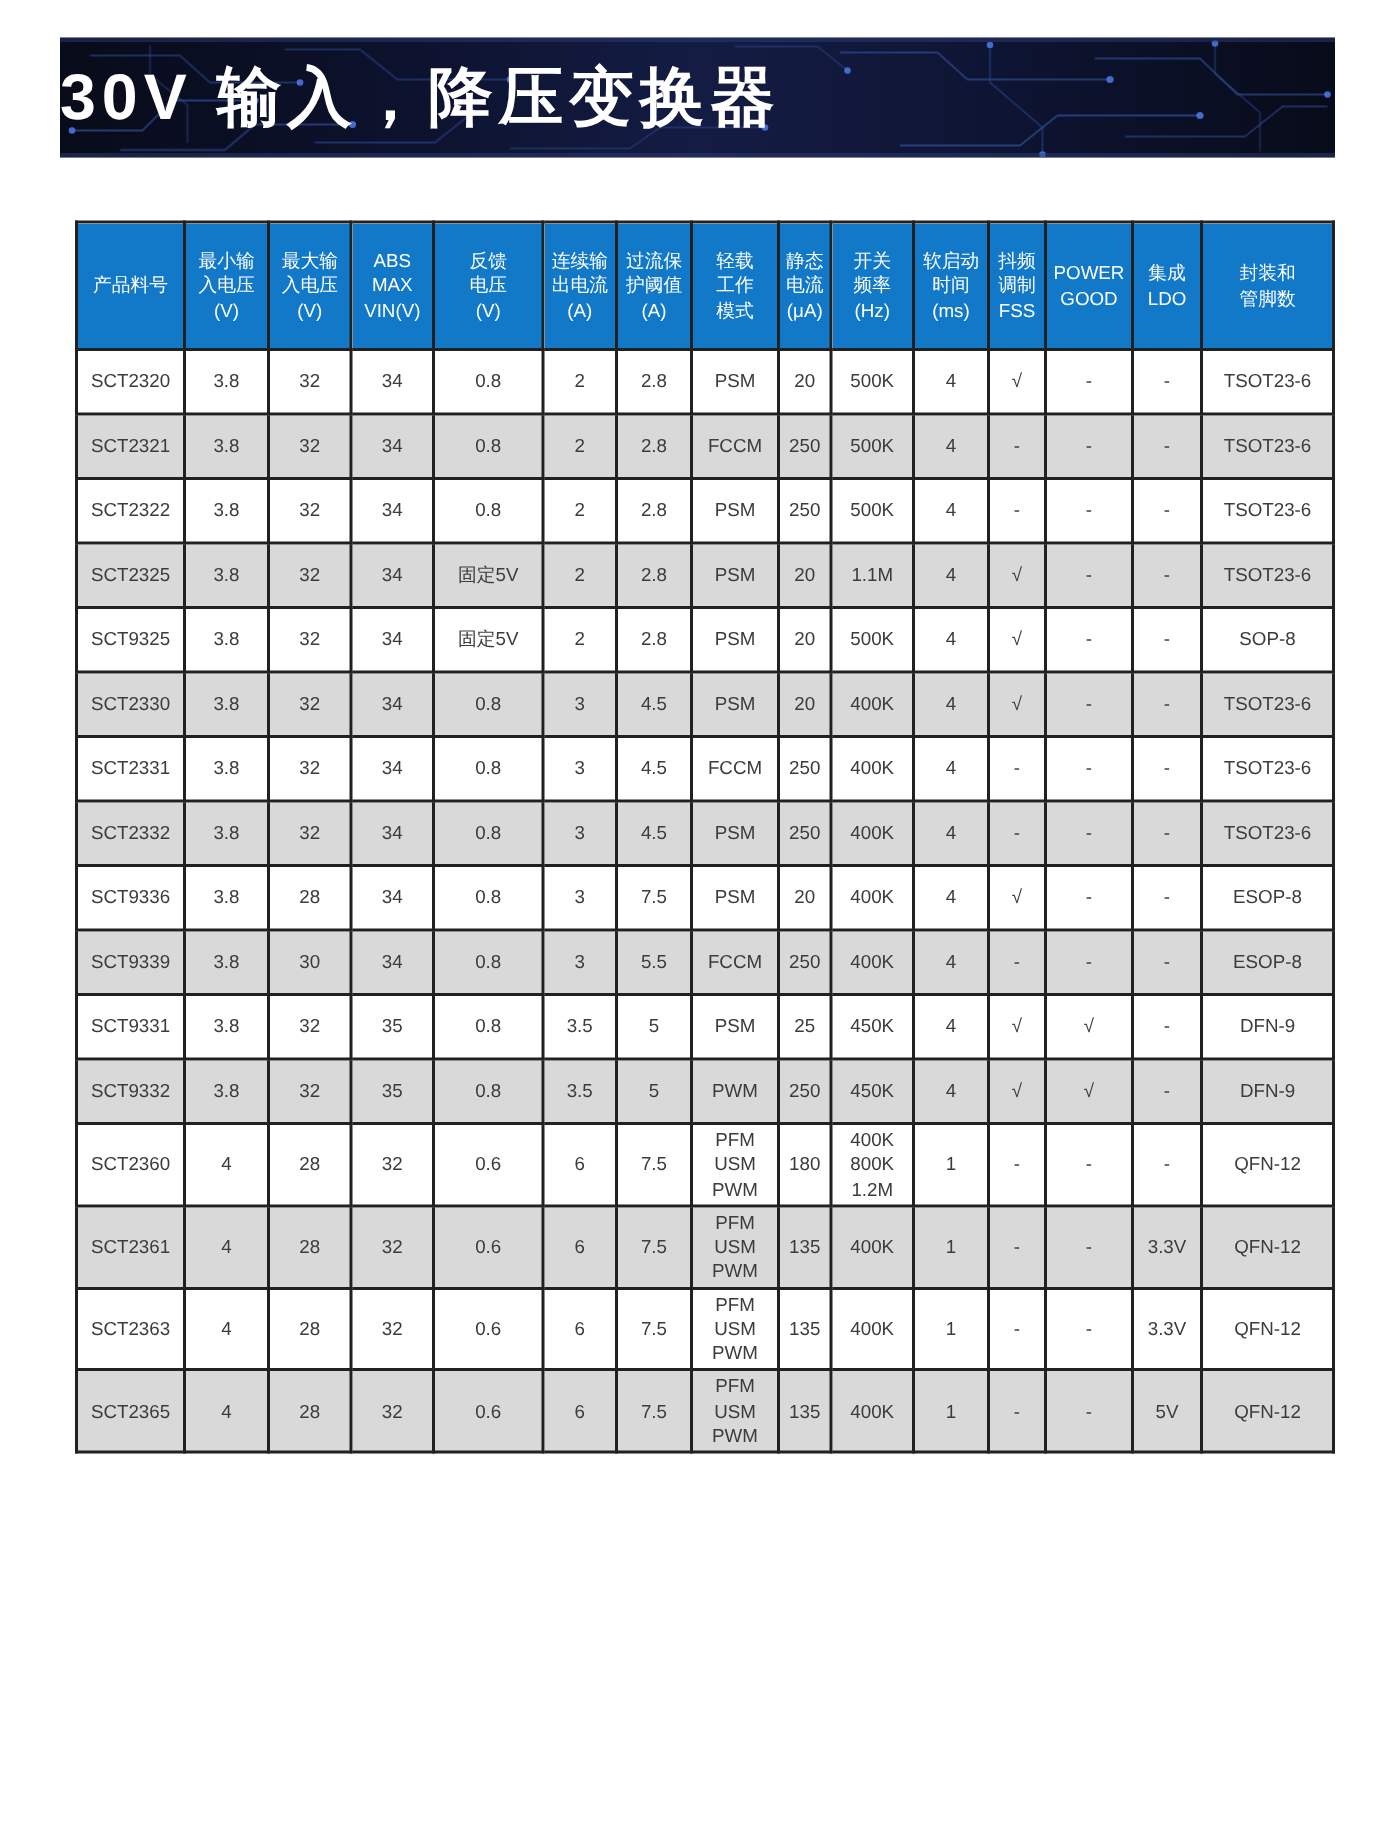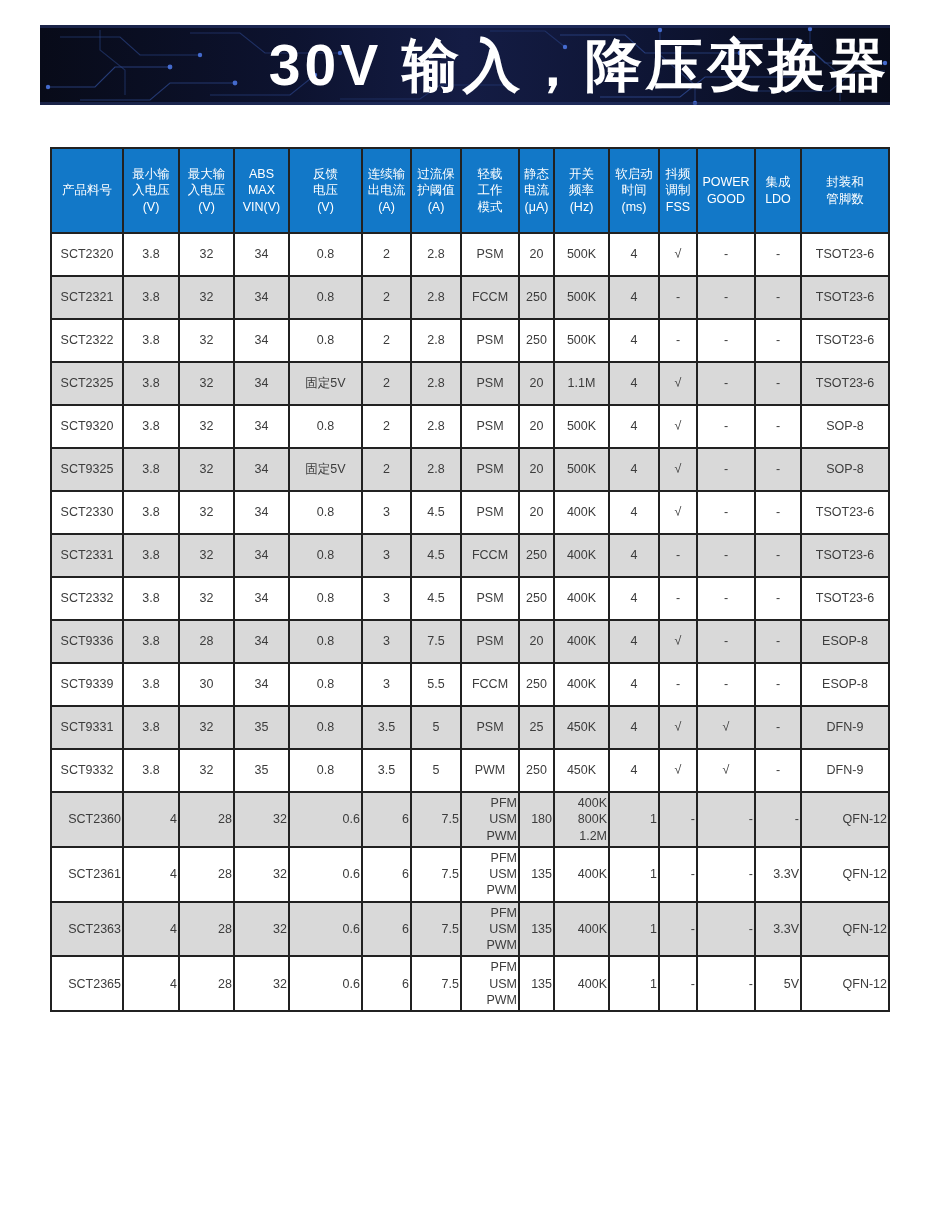--- a/index.html
+++ b/index.html
@@ -19,23 +19,23 @@
     overflow:hidden;
   }
   .banner svg.circuit {
     position:absolute; left:0; top:0;
     width:100%; height:100%;
     display:block;
   }
   .banner-title {
     position:relative; z-index:2;
     color:#ffffff;
-    font-size:57px;
+    font-size:43px;
     font-weight:bold;
-    text-align:right;
+    text-align:left;
     line-height:80px;
     letter-spacing:4px;
     white-space:nowrap;
   }
 
   
   table.spec {
     border-collapse:collapse;
     table-layout:fixed;
     width:838px;
@@ -58,21 +58,21 @@
     height:85px;
   }
   table.spec tbody td {
     font-size:12.5px;
     color:#3c3c3c;
     line-height:1.3;
     height:43px;
     background:#ffffff;
   }
   table.spec tbody tr:nth-child(even) td { background:#d9d9d9; }
-  table.spec tbody tr.tall td { height:52px;text-align:right; }
+  table.spec tbody tr.tall td { height:52px; }
 </style>
 </head>
 <body>
 
 <div class="banner">
   <svg class="circuit" viewBox="0 0 850 80" preserveAspectRatio="none">
     <g fill="none" stroke="#3a5bb0" stroke-width="1.2" opacity="0.75">
       <path d="M8 62 L55 62 L75 42 L130 42" opacity="0.8"></path>
       <path d="M20 12 L80 12 L100 30 L160 30" opacity="0.6"></path>
       <path d="M40 75 L110 75 L130 58 L195 58" opacity="0.7"></path>
@@ -235,37 +235,20 @@
         <td>PSM</td>
         <td>20</td>
         <td>1.1M</td>
         <td>4</td>
         <td>√</td>
         <td>-</td>
         <td>-</td>
         <td>TSOT23-6</td>
       </tr>
       <tr>
-        <td>SCT9320</td>
-        <td>3.8</td>
-        <td>32</td>
-        <td>34</td>
-        <td>0.8</td>
-        <td>2</td>
-        <td>2.8</td>
-        <td>PSM</td>
-        <td>20</td>
-        <td>500K</td>
-        <td>4</td>
-        <td>√</td>
-        <td>-</td>
-        <td>-</td>
-        <td>SOP-8</td>
-      </tr>
-      <tr>
         <td>SCT9325</td>
         <td>3.8</td>
         <td>32</td>
         <td>34</td>
         <td>固定5V</td>
         <td>2</td>
         <td>2.8</td>
         <td>PSM</td>
         <td>20</td>
         <td>500K</td>

